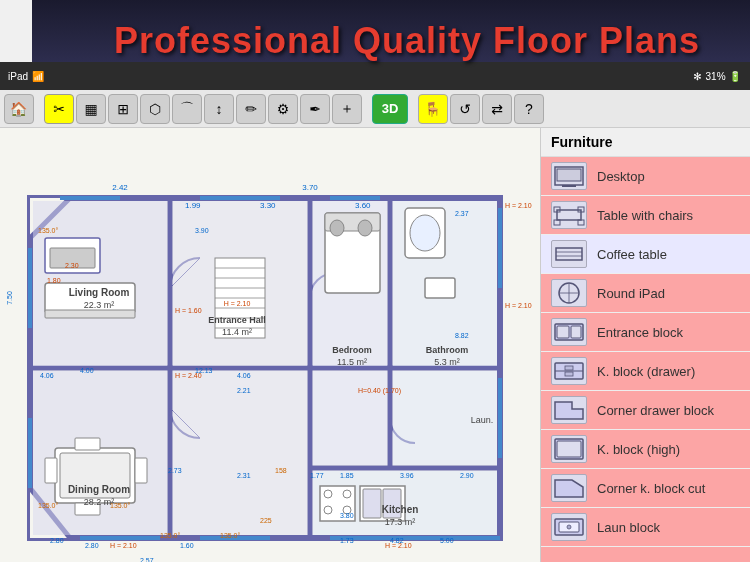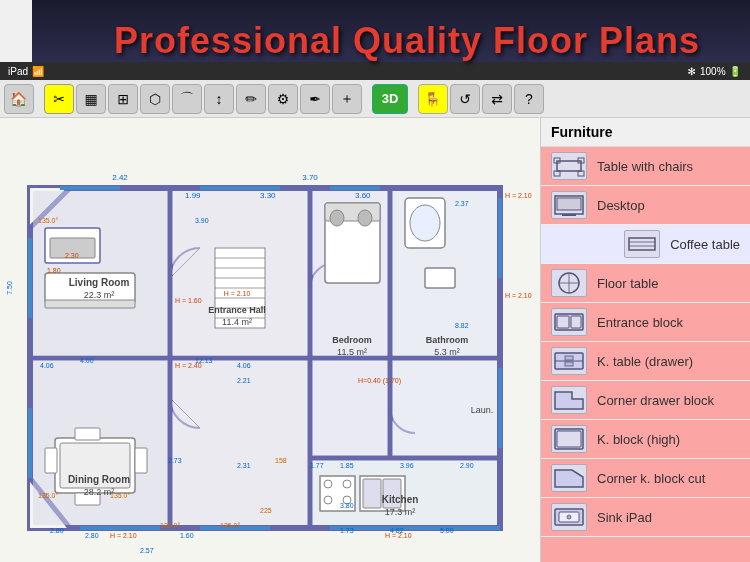--- a/index.html
+++ b/index.html
@@ -25,21 +25,21 @@
       font-size: 36px;
       font-weight: 900;
       color: #e63c2f;
       text-shadow: 2px 2px 4px rgba(0,0,0,0.8);
       letter-spacing: 1px;
     }
 
     
     #status-bar {
       background: #2c2c2c;
-      height: 18px;
+      height: 28px;
       display: flex;
       align-items: center;
       padding: 0 8px;
       color: white;
       font-size: 10px;
       gap: 6px;
     }
     .status-left { display: flex; align-items: center; gap: 4px; }
     .status-right { margin-left: auto; display: flex; align-items: center; gap: 4px; }
 
@@ -120,21 +120,21 @@
       background: #f0f0f0;
     }
     .furniture-item {
       display: flex;
       align-items: center;
       padding: 5px 10px;
       border-bottom: 1px solid #eee;
       cursor: pointer;
       gap: 10px;
     }
-    .furniture-item.selected { background: #e8e8ff; justify-content: flex-end; }
+    .furniture-item.selected { background: #e8e8ff; }
     .furniture-icon {
       width: 36px;
       height: 28px;
       background: #dde;
       border: 1px solid #aab;
       border-radius: 2px;
       flex-shrink: 0;
       display: flex;
       align-items: center;
       justify-content: center;
@@ -161,21 +161,21 @@
   <h1>Professional Quality Floor Plans</h1>
 </div>
 
 <div id="status-bar">
   <div class="status-left">
     <span>iPad</span>
     <span>📶</span>
   </div>
   <div class="status-right">
     <span>✻</span>
-    <span>100%</span>
+    <span>31%</span>
     <span>🔋</span>
   </div>
 </div>
 
 <div id="toolbar">
   <div class="tool-btn">🏠</div>
   <div class="tool-sep"></div>
   <div class="tool-btn active">✂</div>
   <div class="tool-btn">▦</div>
   <div class="tool-btn">⊞</div>
@@ -371,61 +371,61 @@
       <text x="260" y="395" font-size="7" fill="#cc6600">225</text>
     </svg>
   </div>
 
   <div id="furniture-panel">
     <div class="panel-header">Furniture</div>
 
     <div class="furniture-item">
       <div class="furniture-icon">
         <svg width="34" height="26" viewBox="0 0 34 26">
+          <rect x="3" y="4" width="28" height="18" fill="none" stroke="#557" stroke-width="1.5"></rect>
+          <rect x="5" y="6" width="24" height="12" fill="#ccd" stroke="#557" stroke-width="1"></rect>
+          <rect x="10" y="22" width="14" height="2" fill="#557"></rect>
+        </svg>
+      </div>
+      <span class="furniture-label">Desktop</span>
+    </div>
+
+    <div class="furniture-item">
+      <div class="furniture-icon">
+        <svg width="34" height="26" viewBox="0 0 34 26">
           <rect x="5" y="8" width="24" height="10" fill="none" stroke="#557" stroke-width="1.5"></rect>
           <rect x="2" y="5" width="6" height="5" fill="none" stroke="#557" stroke-width="1"></rect>
           <rect x="26" y="5" width="6" height="5" fill="none" stroke="#557" stroke-width="1"></rect>
           <rect x="2" y="18" width="6" height="5" fill="none" stroke="#557" stroke-width="1"></rect>
           <rect x="26" y="18" width="6" height="5" fill="none" stroke="#557" stroke-width="1"></rect>
         </svg>
       </div>
       <span class="furniture-label">Table with chairs</span>
     </div>
 
-    <div class="furniture-item">
-      <div class="furniture-icon">
-        <svg width="34" height="26" viewBox="0 0 34 26">
-          <rect x="3" y="4" width="28" height="18" fill="none" stroke="#557" stroke-width="1.5"></rect>
-          <rect x="5" y="6" width="24" height="12" fill="#ccd" stroke="#557" stroke-width="1"></rect>
-          <rect x="10" y="22" width="14" height="2" fill="#557"></rect>
-        </svg>
-      </div>
-      <span class="furniture-label">Desktop</span>
-    </div>
-
     <div class="furniture-item selected">
       <div class="furniture-icon">
         <svg width="34" height="26" viewBox="0 0 34 26">
           <rect x="4" y="7" width="26" height="12" fill="none" stroke="#557" stroke-width="1.5"></rect>
           <line x1="4" y1="11" x2="30" y2="11" stroke="#557" stroke-width="0.8"></line>
           <line x1="4" y1="15" x2="30" y2="15" stroke="#557" stroke-width="0.8"></line>
         </svg>
       </div>
       <span class="furniture-label">Coffee table</span>
     </div>
 
     <div class="furniture-item">
       <div class="furniture-icon">
         <svg width="34" height="26" viewBox="0 0 34 26">
           <circle cx="17" cy="13" r="10" fill="none" stroke="#557" stroke-width="1.5"></circle>
           <line x1="17" y1="3" x2="17" y2="23" stroke="#557" stroke-width="0.8"></line>
           <line x1="7" y1="13" x2="27" y2="13" stroke="#557" stroke-width="0.8"></line>
         </svg>
       </div>
-      <span class="furniture-label">Floor table</span>
+      <span class="furniture-label">Round iPad</span>
     </div>
 
 
     <div class="furniture-item">
       <div class="furniture-icon">
         <svg width="34" height="26" viewBox="0 0 34 26">
           <rect x="3" y="5" width="28" height="16" fill="#cce" stroke="#557" stroke-width="1.5" rx="1"></rect>
           <rect x="5" y="7" width="12" height="12" fill="#dde" stroke="#557" stroke-width="1" rx="1"></rect>
           <rect x="19" y="7" width="10" height="12" fill="#dde" stroke="#557" stroke-width="1" rx="1"></rect>
         </svg>
@@ -435,21 +435,21 @@
 
     <div class="furniture-item">
       <div class="furniture-icon">
         <svg width="34" height="26" viewBox="0 0 34 26">
           <rect x="3" y="5" width="28" height="16" fill="#cce" stroke="#557" stroke-width="1.5" rx="1"></rect>
           <line x1="3" y1="13" x2="31" y2="13" stroke="#557" stroke-width="1"></line>
           <rect x="13" y="8" width="8" height="4" fill="#bbd" stroke="#557" stroke-width="0.8"></rect>
           <rect x="13" y="14" width="8" height="4" fill="#bbd" stroke="#557" stroke-width="0.8"></rect>
         </svg>
       </div>
-      <span class="furniture-label">K. table (drawer)</span>
+      <span class="furniture-label">K. block (drawer)</span>
     </div>
 
     <div class="furniture-item">
       <div class="furniture-icon">
         <svg width="34" height="26" viewBox="0 0 34 26">
           <polygon points="3,22 3,5 20,5 20,12 31,12 31,22" fill="#cce" stroke="#557" stroke-width="1.5"></polygon>
         </svg>
       </div>
       <span class="furniture-label">Corner drawer block</span>
     </div>
@@ -474,18 +474,18 @@
     </div>
 
     <div class="furniture-item">
       <div class="furniture-icon">
         <svg width="34" height="26" viewBox="0 0 34 26">
           <rect x="3" y="5" width="28" height="16" fill="#cce" stroke="#557" stroke-width="1.5" rx="1"></rect>
           <rect x="7" y="8" width="20" height="10" fill="#eef" stroke="#557" stroke-width="1" rx="1"></rect>
           <circle cx="17" cy="13" r="2" fill="#aac" stroke="#557" stroke-width="0.8"></circle>
         </svg>
       </div>
-      <span class="furniture-label">Sink iPad</span>
+      <span class="furniture-label">Laun block</span>
     </div>
 
   </div>
 
 </div>
 
 </body></html>

